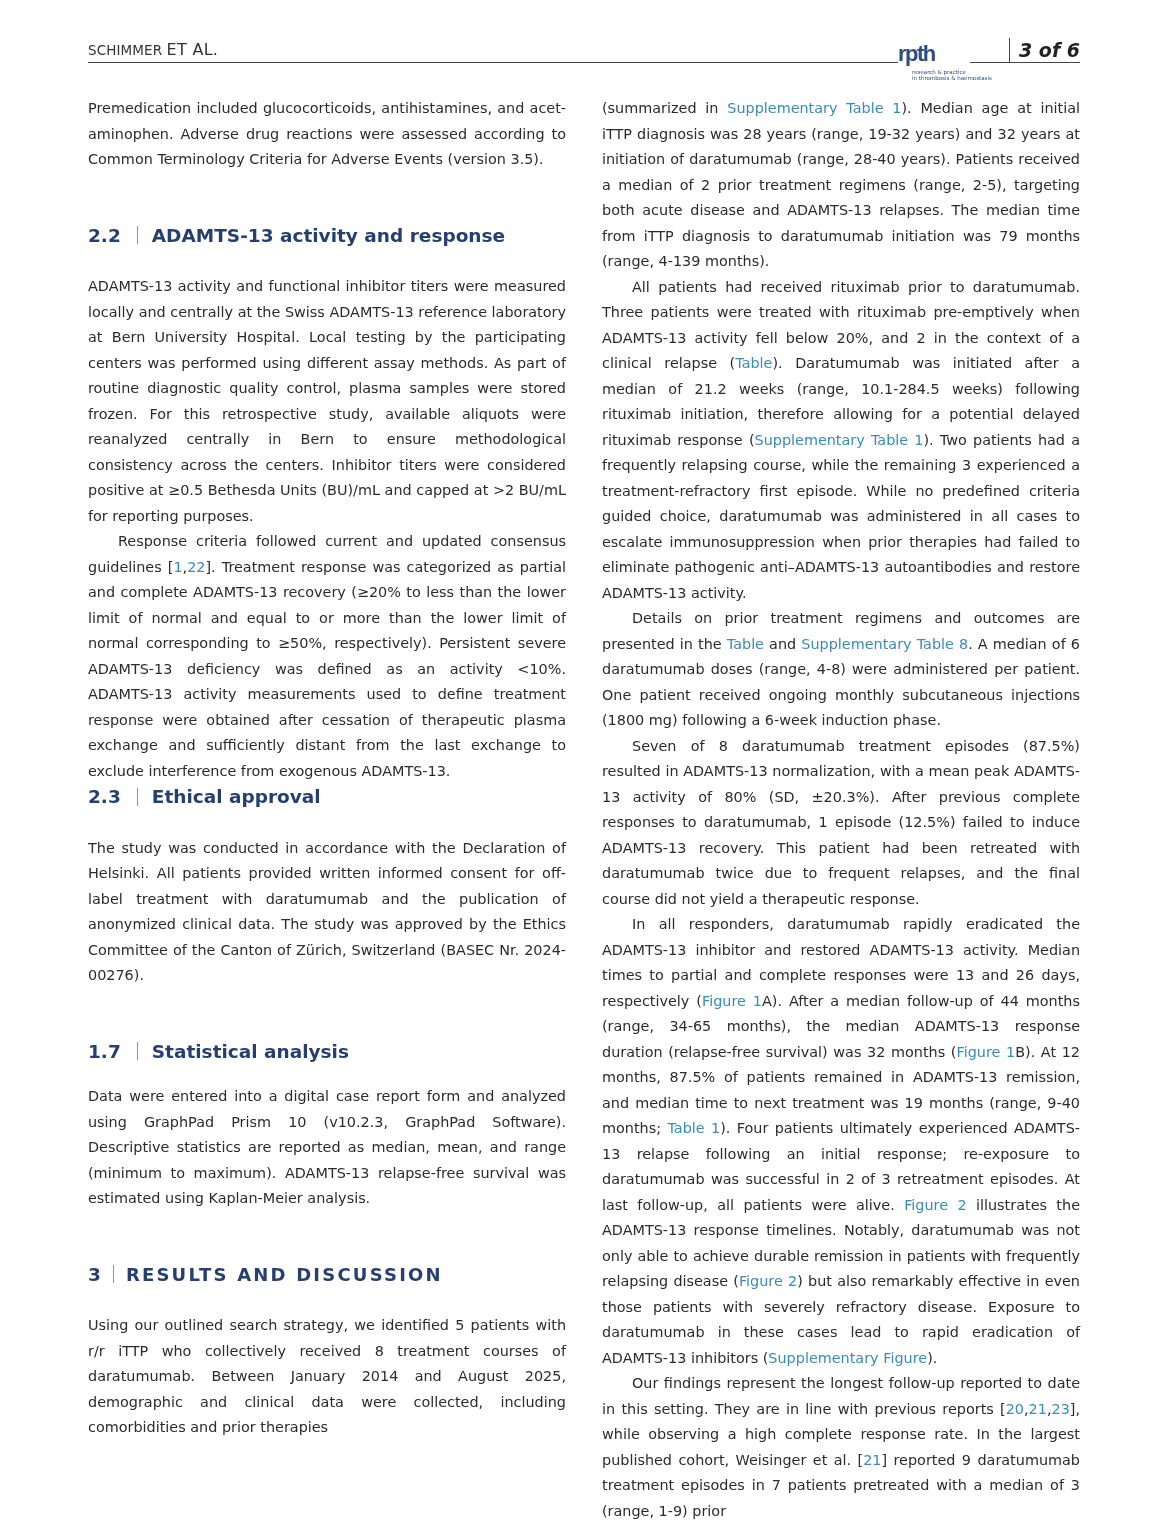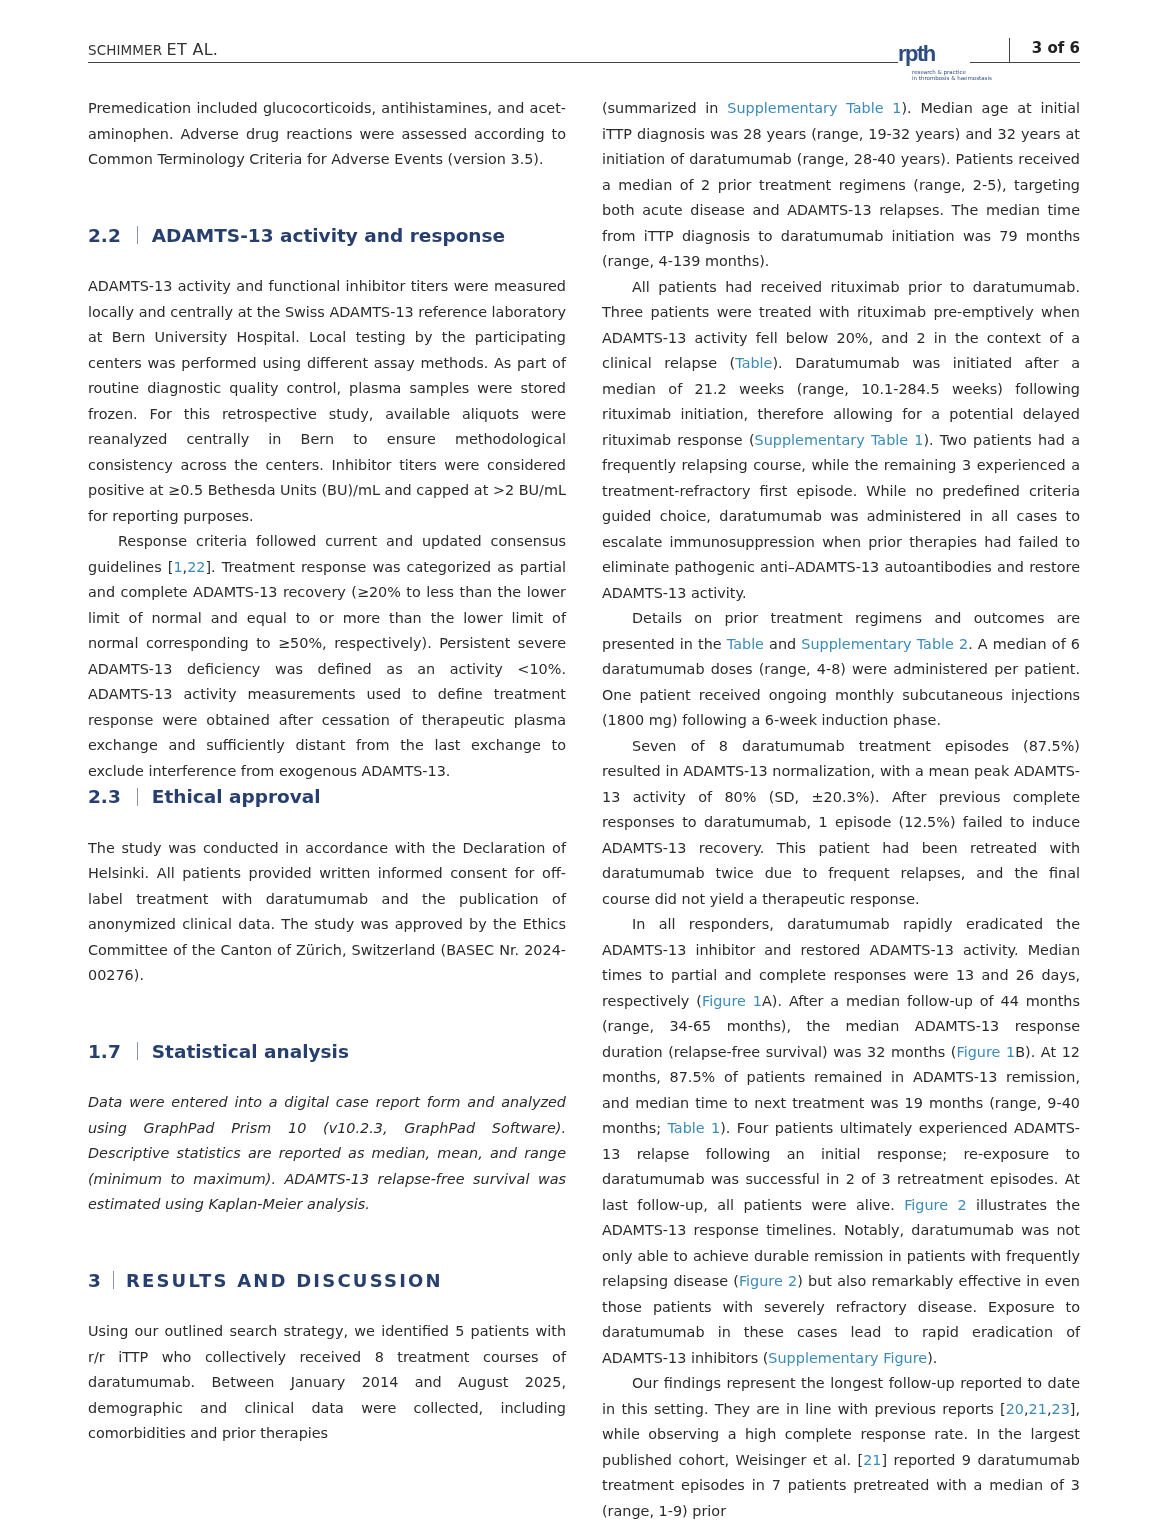--- a/index.html
+++ b/index.html
@@ -23,21 +23,21 @@
   .header-rule-right {
     position: absolute; left: 882px; top: 26px; width: 110px; height: 0;
     border-top: 1.2px solid #444;
   }
   .header-vbar {
     position: absolute; left: 921px; top: 2px; width: 0; height: 24px;
     border-left: 1.2px solid #444;
   }
   .page-num {
     position: absolute; right: 0; top: 3px;
-    font-size: 15px; font-weight: bold; color: #222;
+    font-size: 19px; font-weight: bold; color: #222; font-style: italic;
   }
   .logo {
     position: absolute; left: 810px; top: 6px; width: 76px; height: 40px;
   }
   .logo-main {
     position: absolute; left: 0; top: -4px;
     font-family: "Liberation Sans", sans-serif; font-weight: bold;
     font-size: 22px; color: #2c4d80; letter-spacing: -1.5px; line-height: 32px;
   }
   .logo-sub {
@@ -108,31 +108,31 @@
   </h2>
 
   <p class="para" style="margin-top:26px;">The study was conducted in accordance with the Declaration of Helsinki. All patients provided written informed consent for off-label treatment with daratumumab and the publication of anonymized clinical data. The study was approved by the Ethics Committee of the Canton of Zürich, Switzerland (BASEC Nr. 2024-00276).</p>
 
   <h2 class="section-heading" style="margin-top:50px;">
     <span class="num">1.7</span>
     <span class="sep"></span>
     <span class="title">Statistical analysis</span>
   </h2>
 
-  <p class="para" style="margin-top:26px;font-style:italic;">Data were entered into a digital case report form and analyzed using GraphPad Prism 10 (v10.2.3, GraphPad Software). Descriptive sta­tistics are reported as median, mean, and range (minimum to maximum). ADAMTS-13 relapse-free survival was estimated using Kaplan-Meier analysis.</p>
+  <p class="para" style="margin-top:20px;">Data were entered into a digital case report form and analyzed using GraphPad Prism 10 (v10.2.3, GraphPad Software). Descriptive sta­tistics are reported as median, mean, and range (minimum to maximum). ADAMTS-13 relapse-free survival was estimated using Kaplan-Meier analysis.</p>
 
   <h2 class="section-heading major" style="margin-top:50px;">
     <span class="num">3</span>
     <span class="sep"></span>
     <span class="title">RESULTS AND DISCUSSION</span>
   </h2>
 
   <p class="para" style="margin-top:26px;">Using our outlined search strategy, we identified 5 patients with r/r iTTP who collectively received 8 treatment courses of daratumumab. Between January 2014 and August 2025, demographic and clinical data were collected, including comorbidities and prior therapies</p>
 </div>
 
 <div class="column col-right">
   <p class="para">(summarized in <a class="link" href="#">Supplementary Table 1</a>). Median age at initial iTTP diagnosis was 28 years (range, 19-32 years) and 32 years at initiation of daratumumab (range, 28-40 years). Patients received a median of 2 prior treatment regimens (range, 2-5), targeting both acute disease and ADAMTS-13 relapses. The median time from iTTP diagnosis to daratumumab initiation was 79 months (range, 4-139 months).</p>
   <p class="para indent">All patients had received rituximab prior to daratumumab. Three patients were treated with rituximab pre-emptively when ADAMTS-​13 activity fell below 20%, and 2 in the context of a clinical relapse (<a class="link" href="#">Table</a>). Daratumumab was initiated after a median of 21.2 weeks (range, 10.1-284.5 weeks) following rituximab initiation, therefore allowing for a potential delayed rituximab response (<a class="link" href="#">Supplementary Table 1</a>). Two patients had a frequently relapsing course, while the remaining 3 experienced a treatment-refractory first episode. While no predefined criteria guided choice, daratumumab was administered in all cases to escalate immunosuppression when prior therapies had failed to eliminate pathogenic anti–ADAMTS-13 autoantibodies and restore ADAMTS-13 activity.</p>
-  <p class="para indent">Details on prior treatment regimens and outcomes are presented in the <a class="link" href="#">Table</a> and <a class="link" href="#">Supplementary Table 2</a>. A median of 6 daratumumab doses (range, 4-8) were administered per patient. One patient received ongoing monthly subcutaneous injections (1800 mg) following a 6-week induction phase.</p>
+  <p class="para indent">Details on prior treatment regimens and outcomes are presented in the <a class="link" href="#">Table</a> and <a class="link" href="#">Supplementary Table 8</a>. A median of 6 daratumumab doses (range, 4-8) were administered per patient. One patient received ongoing monthly subcutaneous injections (1800 mg) following a 6-week induction phase.</p>
   <p class="para indent">Seven of 8 daratumumab treatment episodes (87.5%) resulted in ADAMTS-13 normalization, with a mean peak ADAMTS-13 activity of 80% (SD, ±20.3%). After previous complete responses to dar­atumumab, 1 episode (12.5%) failed to induce ADAMTS-13 recovery. This patient had been retreated with daratumumab twice due to frequent relapses, and the final course did not yield a therapeutic response.</p>
   <p class="para indent">In all responders, daratumumab rapidly eradicated the ADAMTS-​13 inhibitor and restored ADAMTS-13 activity. Median times to partial and complete responses were 13 and 26 days, respectively (<a class="link" href="#">Figure 1</a>A). After a median follow-up of 44 months (range, 34-65 months), the median ADAMTS-13 response duration (relapse-free survival) was 32 months (<a class="link" href="#">Figure 1</a>B). At 12 months, 87.5% of patients remained in ADAMTS-13 remission, and median time to next treat­ment was 19 months (range, 9-40 months; <a class="link" href="#">Table 1</a>). Four patients ultimately experienced ADAMTS-13 relapse following an initial response; re-exposure to daratumumab was successful in 2 of 3 retreatment episodes. At last follow-up, all patients were alive. <a class="link" href="#">Figure 2</a> illustrates the ADAMTS-13 response timelines. Notably, daratumumab was not only able to achieve durable remission in patients with frequently relapsing disease (<a class="link" href="#">Figure 2</a>) but also remarkably effective in even those patients with severely refractory disease. Exposure to daratumumab in these cases lead to rapid eradication of ADAMTS-13 inhibitors (<a class="link" href="#">Supplementary Figure</a>).</p>
   <p class="para indent">Our findings represent the longest follow-up reported to date in this setting. They are in line with previous reports [<a class="link" href="#">20</a>,<a class="link" href="#">21</a>,<a class="link" href="#">23</a>], while observing a high complete response rate. In the largest published cohort, Weisinger et al. [<a class="link" href="#">21</a>] reported 9 daratumumab treatment episodes in 7 patients pretreated with a median of 3 (range, 1-9) prior</p>
 </div>
 
 </body></html>

